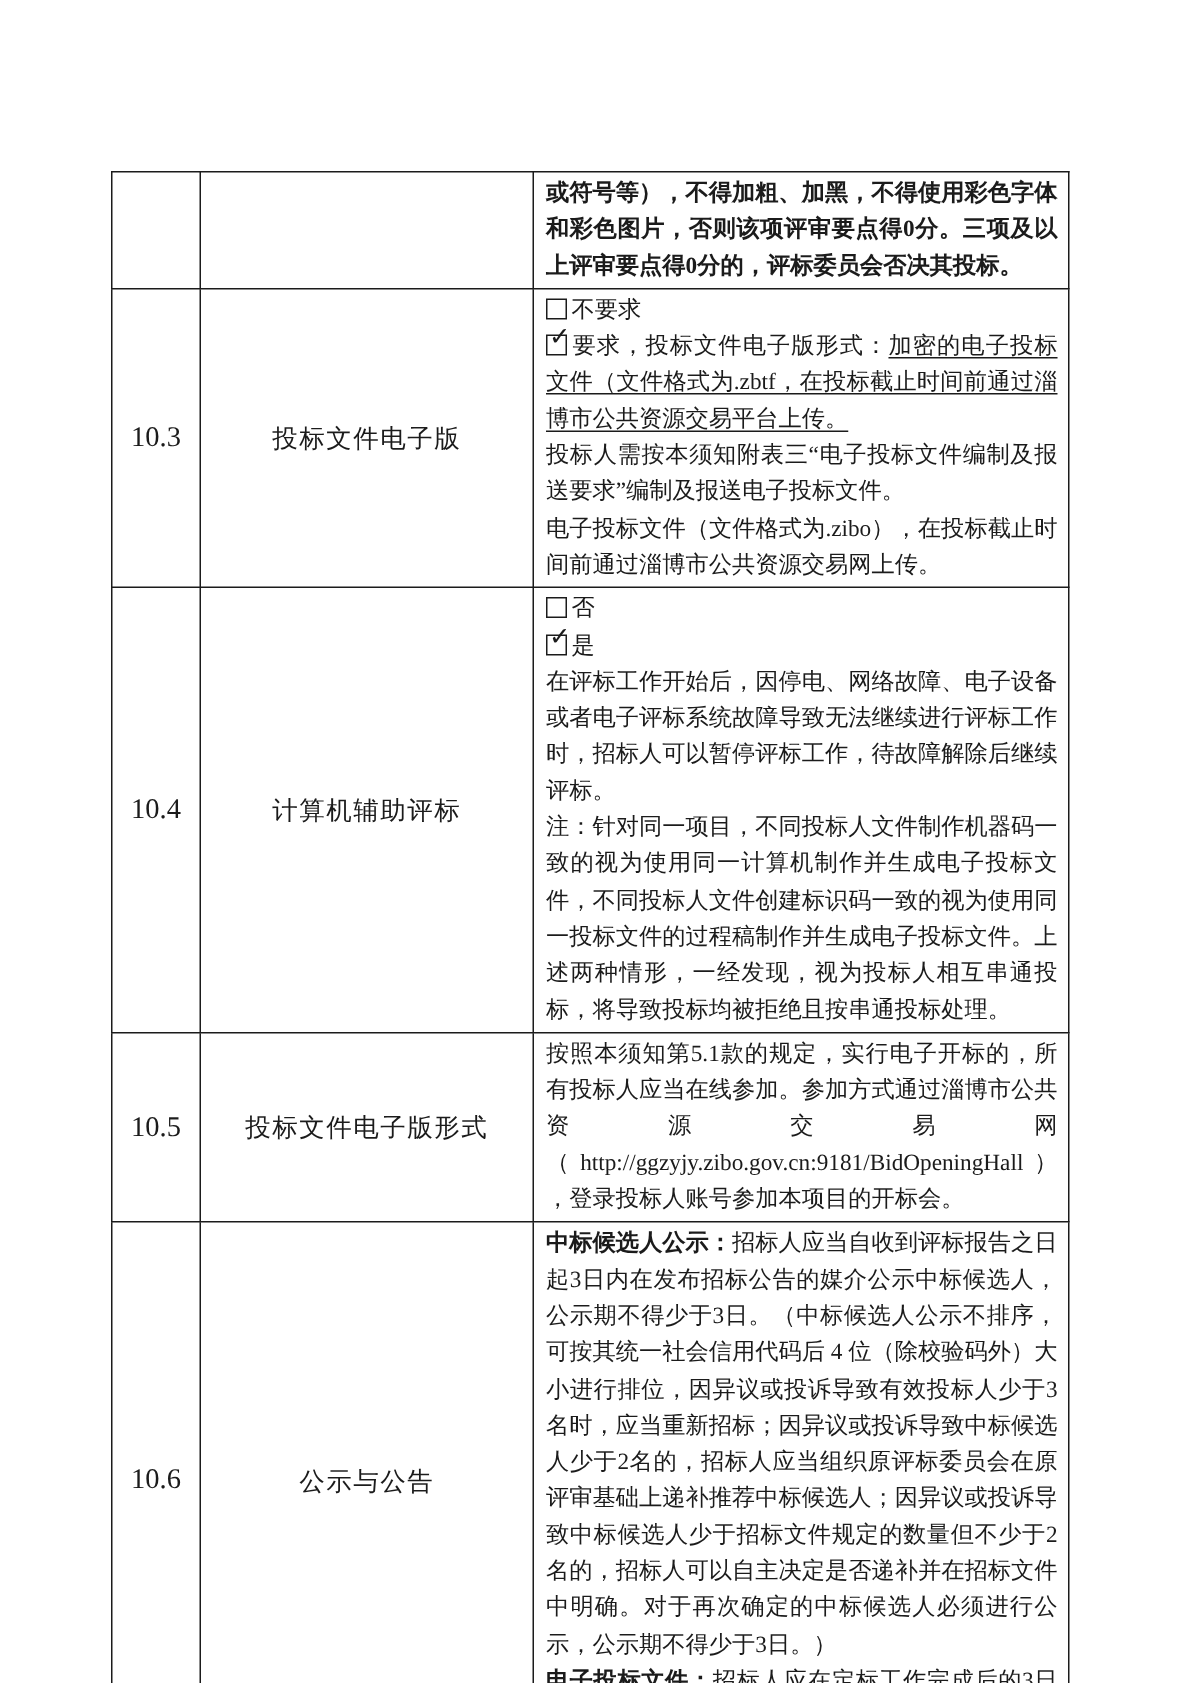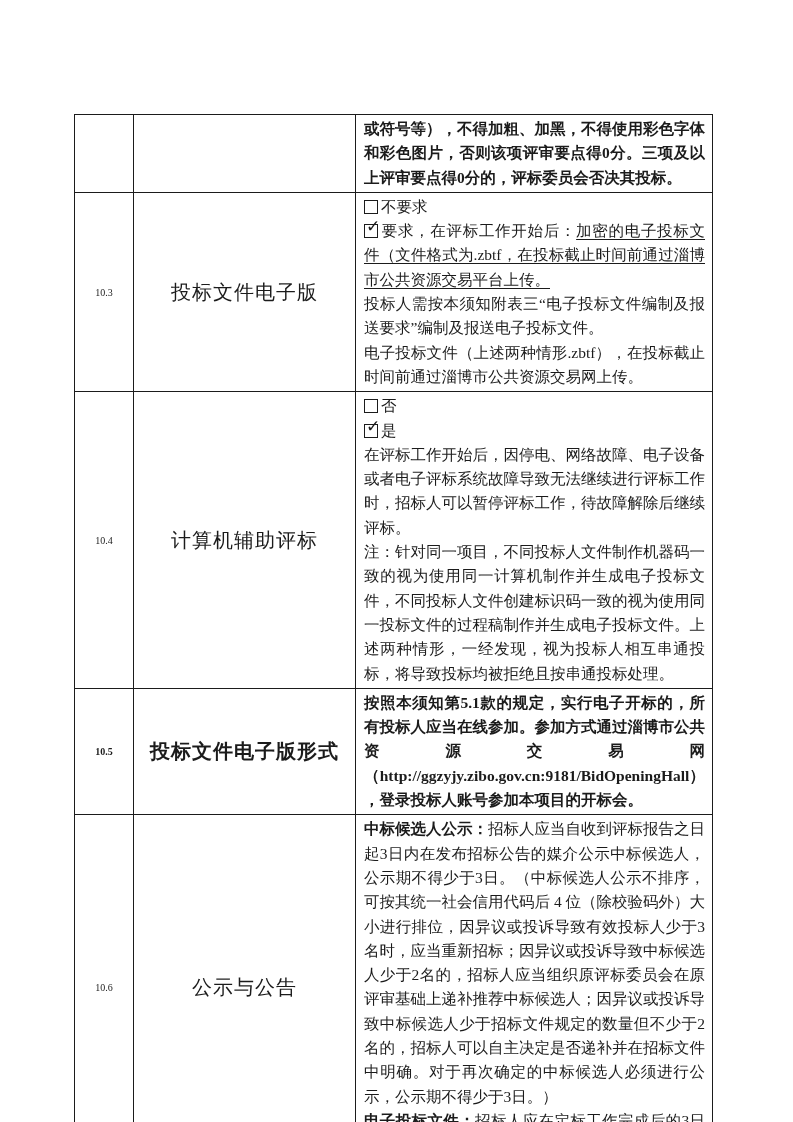--- a/index.html
+++ b/index.html
@@ -20,39 +20,39 @@
     border-collapse:collapse;
     table-layout:fixed;
   }
   .doc-table td {
     border:1.4px solid #1b1b1b;
     vertical-align:middle;
     overflow:hidden;
   }
   .cell-num {
     text-align:center;
-    font-size:10px;
+    font-size:19px;
   }
   .cell-title {
     text-align:center;
-    font-size:20px;
+    font-size:17px;
     letter-spacing:1px;
   }
   .cell-content {
     vertical-align:top;
     padding:2px 7px 2px 8px;
     font-size:15.5px;
     line-height:24.3px;
     text-align:justify;
     overflow-wrap:anywhere;
   }
   tr:nth-child(1) td { height:73px; }
   tr:nth-child(2) td { height:194px; }
   tr:nth-child(3) td { height:264px; }
-  tr:nth-child(4) td { height:100px;font-weight:bold; }
+  tr:nth-child(4) td { height:100px; }
   tr:nth-child(5) td { height:306px; }
   .seg.bold { font-weight:bold; }
   .seg.underline { text-decoration:underline; text-underline-offset:3px; }
   .cb {
     display:inline-block;
     width:14px; height:14px;
     border:1.5px solid #1b1b1b;
     margin-right:3px;
     vertical-align:-2px;
     position:relative;
@@ -89,23 +89,23 @@
           <td class="cell-title"></td>
           <td class="cell-content">
             <div class="para"><span class="seg bold">或符号等），不得加粗、加黑，不得使用彩色字体和彩色图片，否则该项评审要点得0分。三项及以上评审要点得0分的，评标委员会否决其投标。</span></div>
           </td>
         </tr>
         <tr>
           <td class="cell-num">10.3</td>
           <td class="cell-title">投标文件电子版</td>
           <td class="cell-content">
             <div class="para"><span class="cb"></span><span class="seg">不要求</span></div>
-            <div class="para"><span class="cb"><span class="cb-mark">✓</span></span><span class="seg">要求，在评标工作开始后：</span><span class="seg underline">加密的电子投标文件（文件格式为.zbtf，在投标截止时间前通过淄博市公共资源交易平台上传。</span></div>
+            <div class="para"><span class="cb"><span class="cb-mark">✓</span></span><span class="seg">要求，投标文件电子版形式：</span><span class="seg underline">加密的电子投标文件（文件格式为.zbtf，在投标截止时间前通过淄博市公共资源交易平台上传。</span></div>
             <div class="para"><span class="seg">投标人需按本须知附表三“电子投标文件编制及报送要求”编制及报送电子投标文件。</span></div>
-            <div class="para"><span class="seg">电子投标文件（上述两种情形.zbtf），在投标截止时间前通过淄博市公共资源交易网上传。</span></div>
+            <div class="para"><span class="seg">电子投标文件（文件格式为.zibo），在投标截止时间前通过淄博市公共资源交易网上传。</span></div>
           </td>
         </tr>
         <tr>
           <td class="cell-num">10.4</td>
           <td class="cell-title">计算机辅助评标</td>
           <td class="cell-content">
             <div class="para"><span class="cb"></span><span class="seg">否</span></div>
             <div class="para"><span class="cb"><span class="cb-mark">✓</span></span><span class="seg">是</span></div>
             <div class="para"><span class="seg">在评标工作开始后，因停电、网络故障、电子设备或者电子评标系统故障导致无法继续进行评标工作时，招标人可以暂停评标工作，待故障解除后继续评标。</span></div>
             <div class="para"><span class="seg">注：针对同一项目，不同投标人文件制作机器码一致的视为使用同一计算机制作并生成电子投标文件，不同投标人文件创建标识码一致的视为使用同一投标文件的过程稿制作并生成电子投标文件。上述两种情形，一经发现，视为投标人相互串通投标，将导致投标均被拒绝且按串通投标处理。</span></div>

